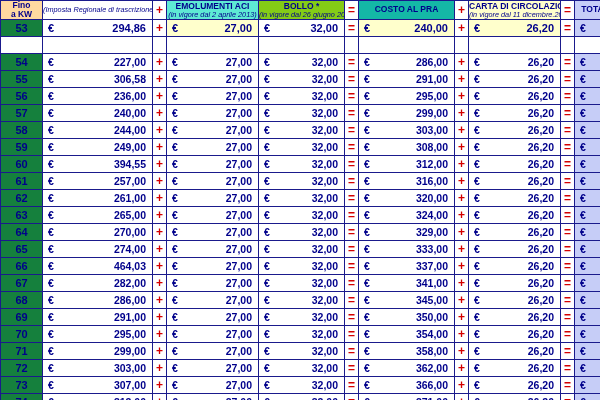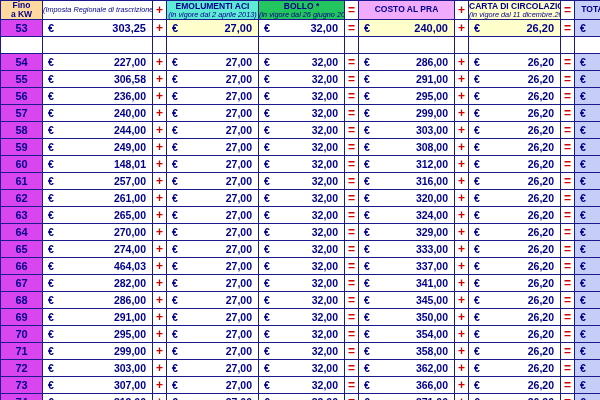--- a/index.html
+++ b/index.html
@@ -48,42 +48,42 @@
   .hdr .sub{
     font-weight:normal;
     font-style:italic;
     font-size:7.3px;
     display:block;
     color:#00008B;
   }
   .h-kw{background:#ffd9a0;color:#00008B;}
   .h-ipt{background:#ffffff;}
   .h-aci{background:#5eead4;}
-  .h-bollo{background:#22c55e;}
-  .h-pra{background:#f0abfc;}
+  .h-bollo{background:#84cc16;}
+  .h-pra{background:#14b8a6;}
   .h-carta{background:#ffffcc;}
   .h-tot{background:#c6cdf7;color:#00008B;}
   .h-op{background:#ffffff;color:#d40000;font-weight:bold;font-size:12px;}
 
   
   .r53 .kw{background:#ffd9a0;font-weight:bold;color:#00008B;font-size:11px;}
   .r53 .ipt{background:#ffffff;font-weight:bold;color:#00008B;font-size:11px;}
   .r53 .aci{background:#ffffcc;font-weight:bold;color:#00008B;font-size:11px;}
   .r53 .bollo{background:#ffffff;font-weight:bold;color:#00008B;font-size:11px;}
   .r53 .pra{background:#ffffcc;font-weight:bold;color:#00008B;font-size:11px;}
   .r53 .carta{background:#ffffcc;font-weight:bold;color:#00008B;font-size:11px;}
   .r53 .tot{background:#c6cdf7;font-weight:bold;color:#00008B;font-size:11px;}
   .r53 .op{background:#ffffff;color:#d40000;font-weight:bold;font-size:12px;}
 
   
   .spacer td{height:9px;border-left:1px solid #1a1a8c;border-right:1px solid #1a1a8c;border-top:1px solid #1a1a8c;border-bottom:1px solid #1a1a8c;background:#ffffff;}
 
   
   tr.drow td{height:16px;}
-  tr.drow .kw{background:#d946ef;color:#00008B;font-weight:bold;font-size:11px;}
+  tr.drow .kw{background:#15803d;color:#00008B;font-weight:bold;font-size:11px;}
   tr.drow .val{background:#ffffff;color:#00008B;font-weight:bold;font-size:10.5px;}
   tr.drow .tot{background:#c6cdf7;color:#00008B;font-weight:bold;font-size:10.5px;}
   tr.drow .op{background:#ffffff;color:#d40000;font-weight:bold;font-size:12px;}
   .eurocell{
     display:flex;align-items:center;justify-content:space-between;
     padding:0 6px 0 5px;height:100%;box-sizing:border-box;
   }
   .eurocell .sym{font-weight:bold;}
   .eurocell .num{font-weight:bold;}
 </style>
@@ -137,21 +137,21 @@
           <span>TOTALE PASSAGGIO</span>
         </td>
       </tr>
     </tbody>
     <tbody id="rows-body">
         <tr class="drow r53">
           <td class="kw">53</td>
           <td class="ipt">
             <div class="eurocell">
               <span class="sym">€</span>
-              <span class="num">303,25</span>
+              <span class="num">294,86</span>
             </div>
           </td>
           <td class="op">+</td>
           <td class="aci">
             <div class="eurocell">
               <span class="sym">€</span>
               <span class="num">27,00</span>
             </div>
           </td>
           <td class="bollo">
@@ -444,21 +444,21 @@
             <div class="eurocell">
               <span class="sym">€</span>
             </div>
           </td>
         </tr>
         <tr class="drow">
           <td class="kw">60</td>
           <td class="val">
             <div class="eurocell">
               <span class="sym">€</span>
-              <span class="num">148,01</span>
+              <span class="num">394,55</span>
             </div>
           </td>
           <td class="op">+</td>
           <td class="val">
             <div class="eurocell">
               <span class="sym">€</span>
               <span class="num">27,00</span>
             </div>
           </td>
           <td class="val">

